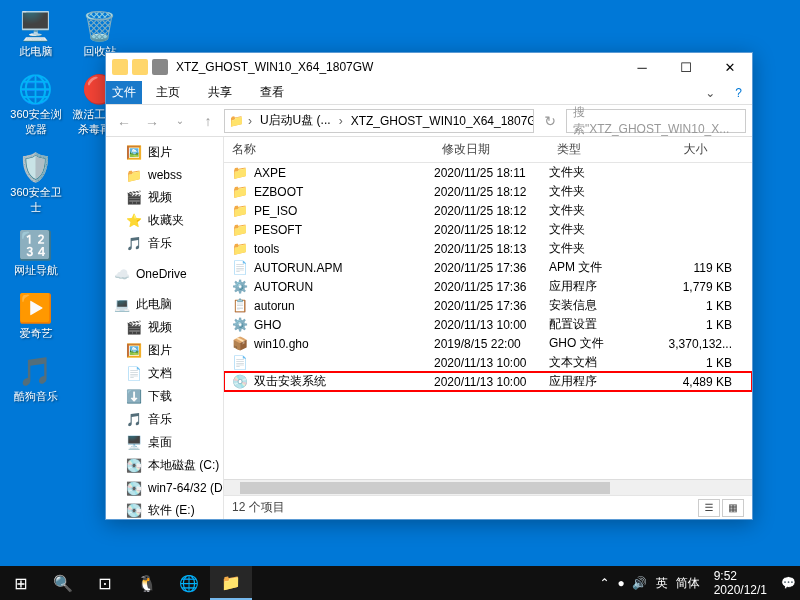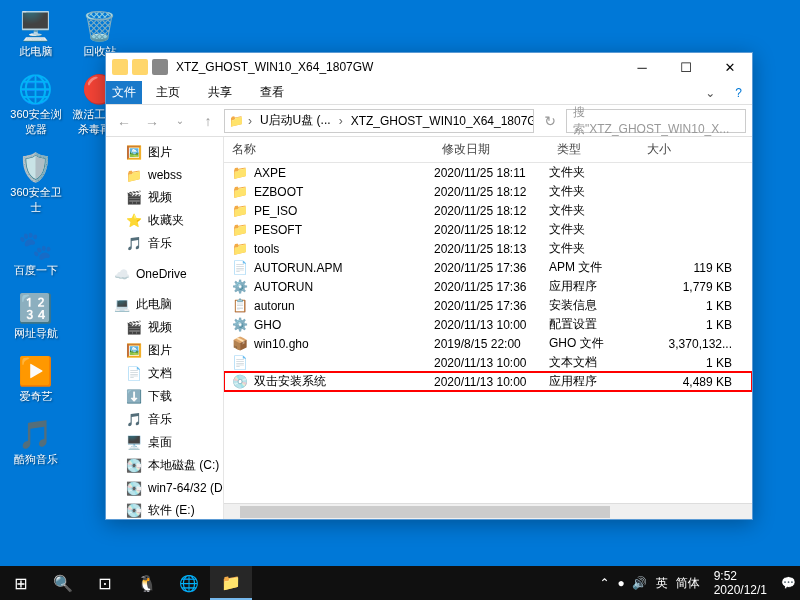--- a/index.html
+++ b/index.html
@@ -28,21 +28,21 @@
 .breadcrumb .sep{color:#666;padding:0 2px}
 .search{width:180px;height:24px;border:1px solid #ccc;padding:0 6px;color:#999;display:flex;align-items:center}
 .body{flex:1;display:flex;overflow:hidden}
 .sidebar{width:118px;background:#fff;border-right:1px solid #e5e5e5;overflow-y:auto;padding:4px 0}
 .side-item{display:flex;align-items:center;gap:6px;padding:3px 6px 3px 20px;cursor:pointer;white-space:nowrap}
 .side-item.l1{padding-left:8px;font-weight:normal}
 .side-item .sico{width:16px;height:16px;display:flex;align-items:center;justify-content:center;font-size:13px}
 .filelist{flex:1;display:flex;flex-direction:column;overflow:hidden}
 .cols{display:flex;border-bottom:1px solid #e5e5e5;padding:4px 0}
 .cols div{padding:0 8px;color:#444;font-size:12px}
-.c1{width:210px}.c2{width:115px}.c3{width:90px}.c4{flex:1;text-align:left;padding-right:20px}
+.c1{width:210px}.c2{width:115px}.c3{width:90px}.c4{flex:1;text-align:center;padding-right:20px}
 .rows{flex:1;overflow:auto}
 .row{display:flex;align-items:center;padding:1px 0;cursor:pointer}
 .row.hl{outline:2px solid red;outline-offset:-1px}
 .row .c1{display:flex;align-items:center;gap:6px;padding-left:8px}
 .row .fico{width:16px;height:16px;display:flex;align-items:center;justify-content:center;font-size:13px}
 .row .c4{text-align:right;}
 .statusbar{height:24px;border-top:1px solid #e5e5e5;display:flex;align-items:center;padding:0 8px;font-size:11px;color:#444}
 .statusbar .viewbtns{margin-left:auto;display:flex;gap:2px}
 .statusbar .viewbtns div{width:22px;height:18px;border:1px solid #ccc;display:flex;align-items:center;justify-content:center;cursor:pointer;font-size:10px}
 .scrollbar-h{height:16px;background:#f0f0f0;border-top:1px solid #ddd;position:relative}
@@ -70,24 +70,20 @@
           </div>
           <div class="di">
             <div class="ico">🌐</div>
             <span>360安全浏览器</span>
           </div>
           <div class="di">
             <div class="ico">🛡️</div>
             <span>360安全卫士</span>
           </div>
           <div class="di">
-            <div class="ico">🐾</div>
-            <span>百度一下</span>
-          </div>
-          <div class="di">
             <div class="ico">🔢</div>
             <span>网址导航</span>
           </div>
           <div class="di">
             <div class="ico">▶️</div>
             <span>爱奇艺</span>
           </div>
           <div class="di">
             <div class="ico">🎵</div>
             <span>酷狗音乐</span>
@@ -325,20 +321,27 @@
                 <span>双击安装系统</span>
               </div>
               <div class="c2">2020/11/13 10:00</div>
               <div class="c3">应用程序</div>
               <div class="c4">4,489 KB</div>
             </div>
           </div>
         <div class="scrollbar-h">
             <div class="thumb"></div>
           </div>
+        <div class="statusbar">
+          <span>12 个项目</span>
+          <div class="viewbtns">
+            <div>☰</div>
+            <div>▦</div>
+          </div>
+        </div>
       </div>
     </div>
   </div>
 
   <div class="taskbar">
     <div class="tbtn">⊞</div>
     <div class="tbtn">🔍</div>
     <div class="tbtn">⊡</div>
     <div class="tbtn">🐧</div>
     <div class="tbtn">🌐</div>

